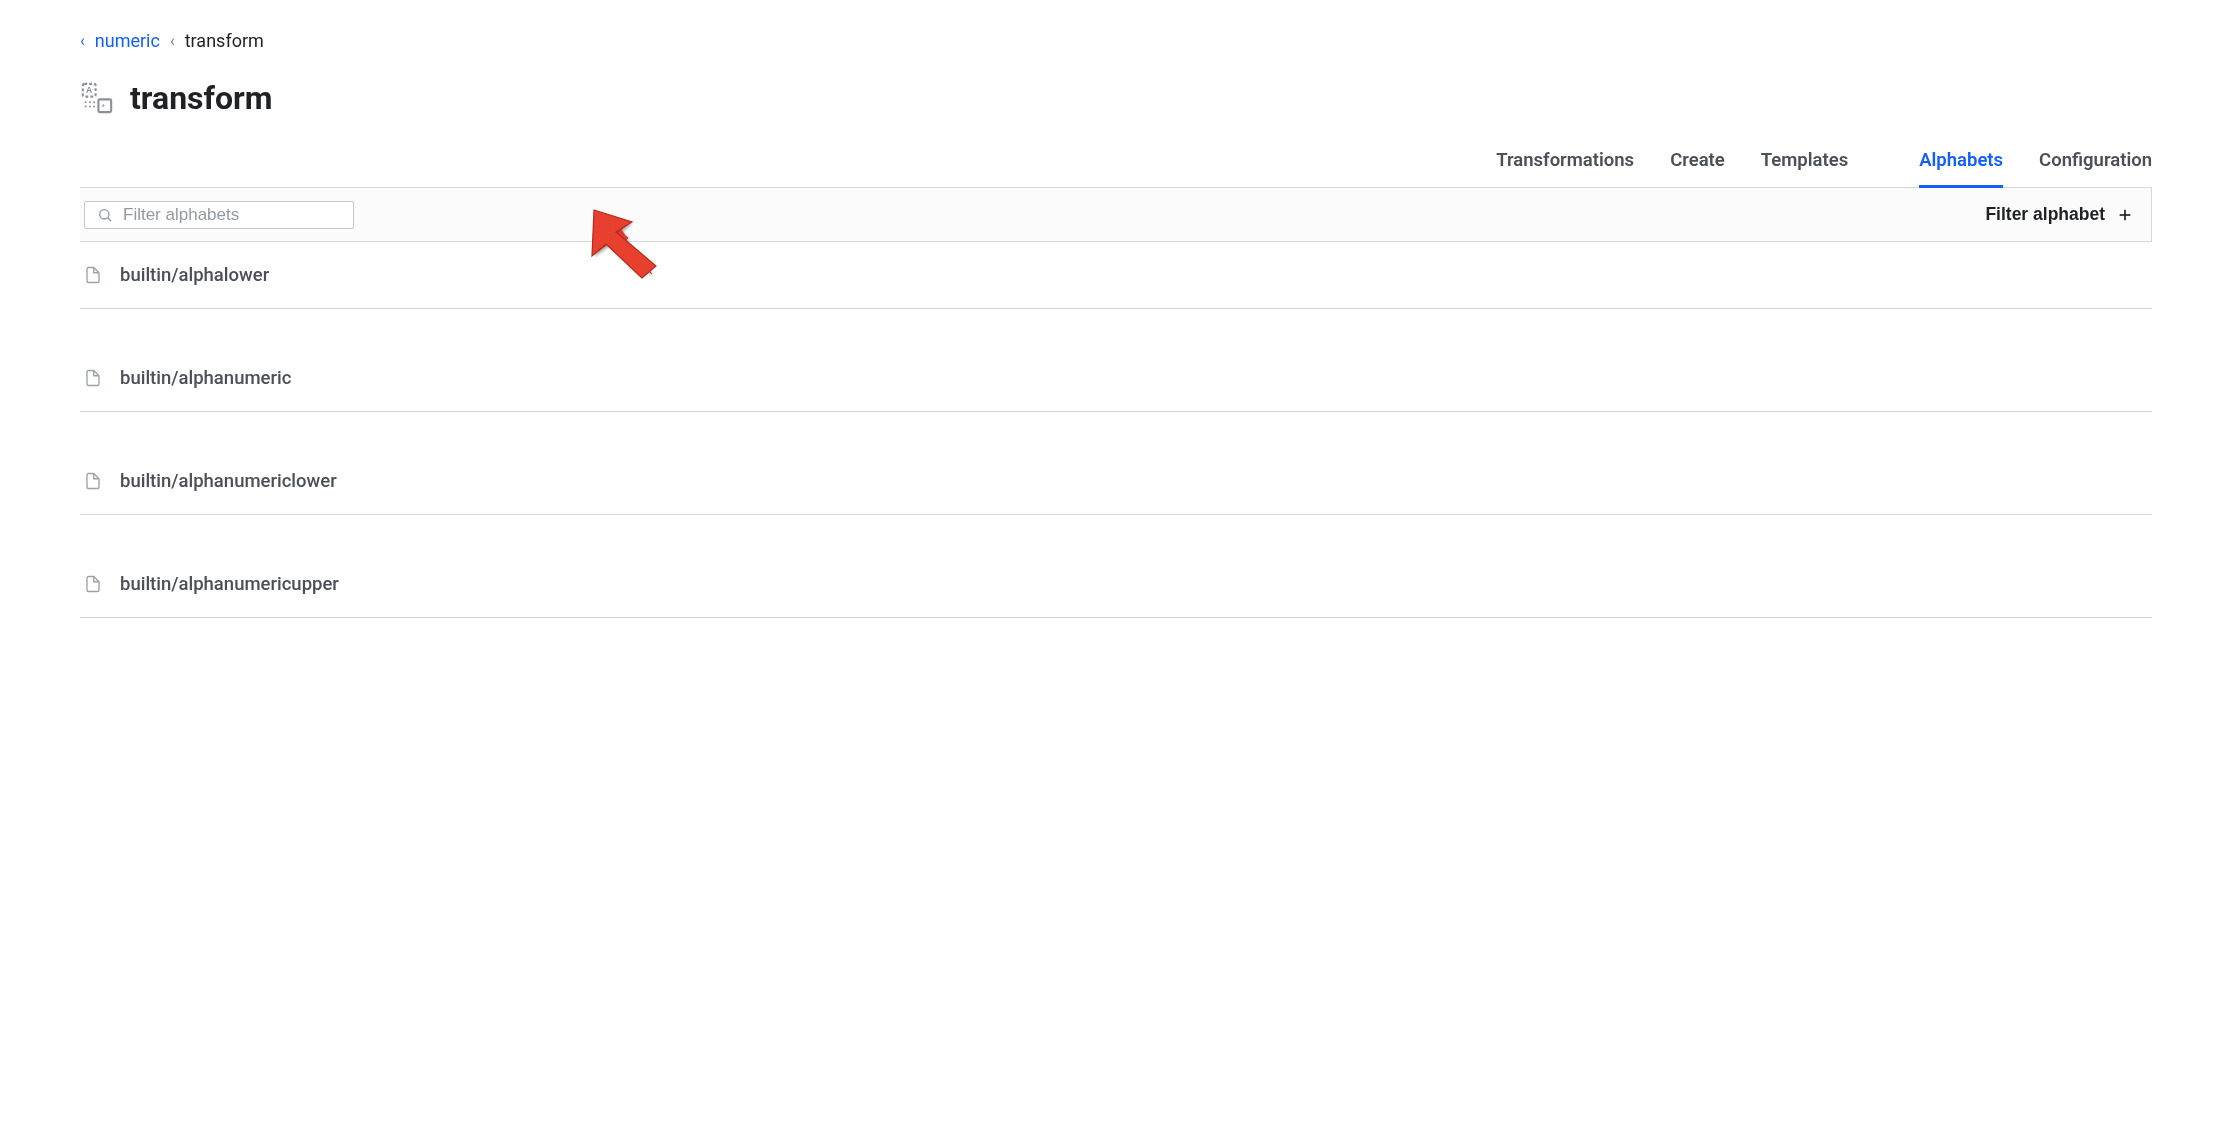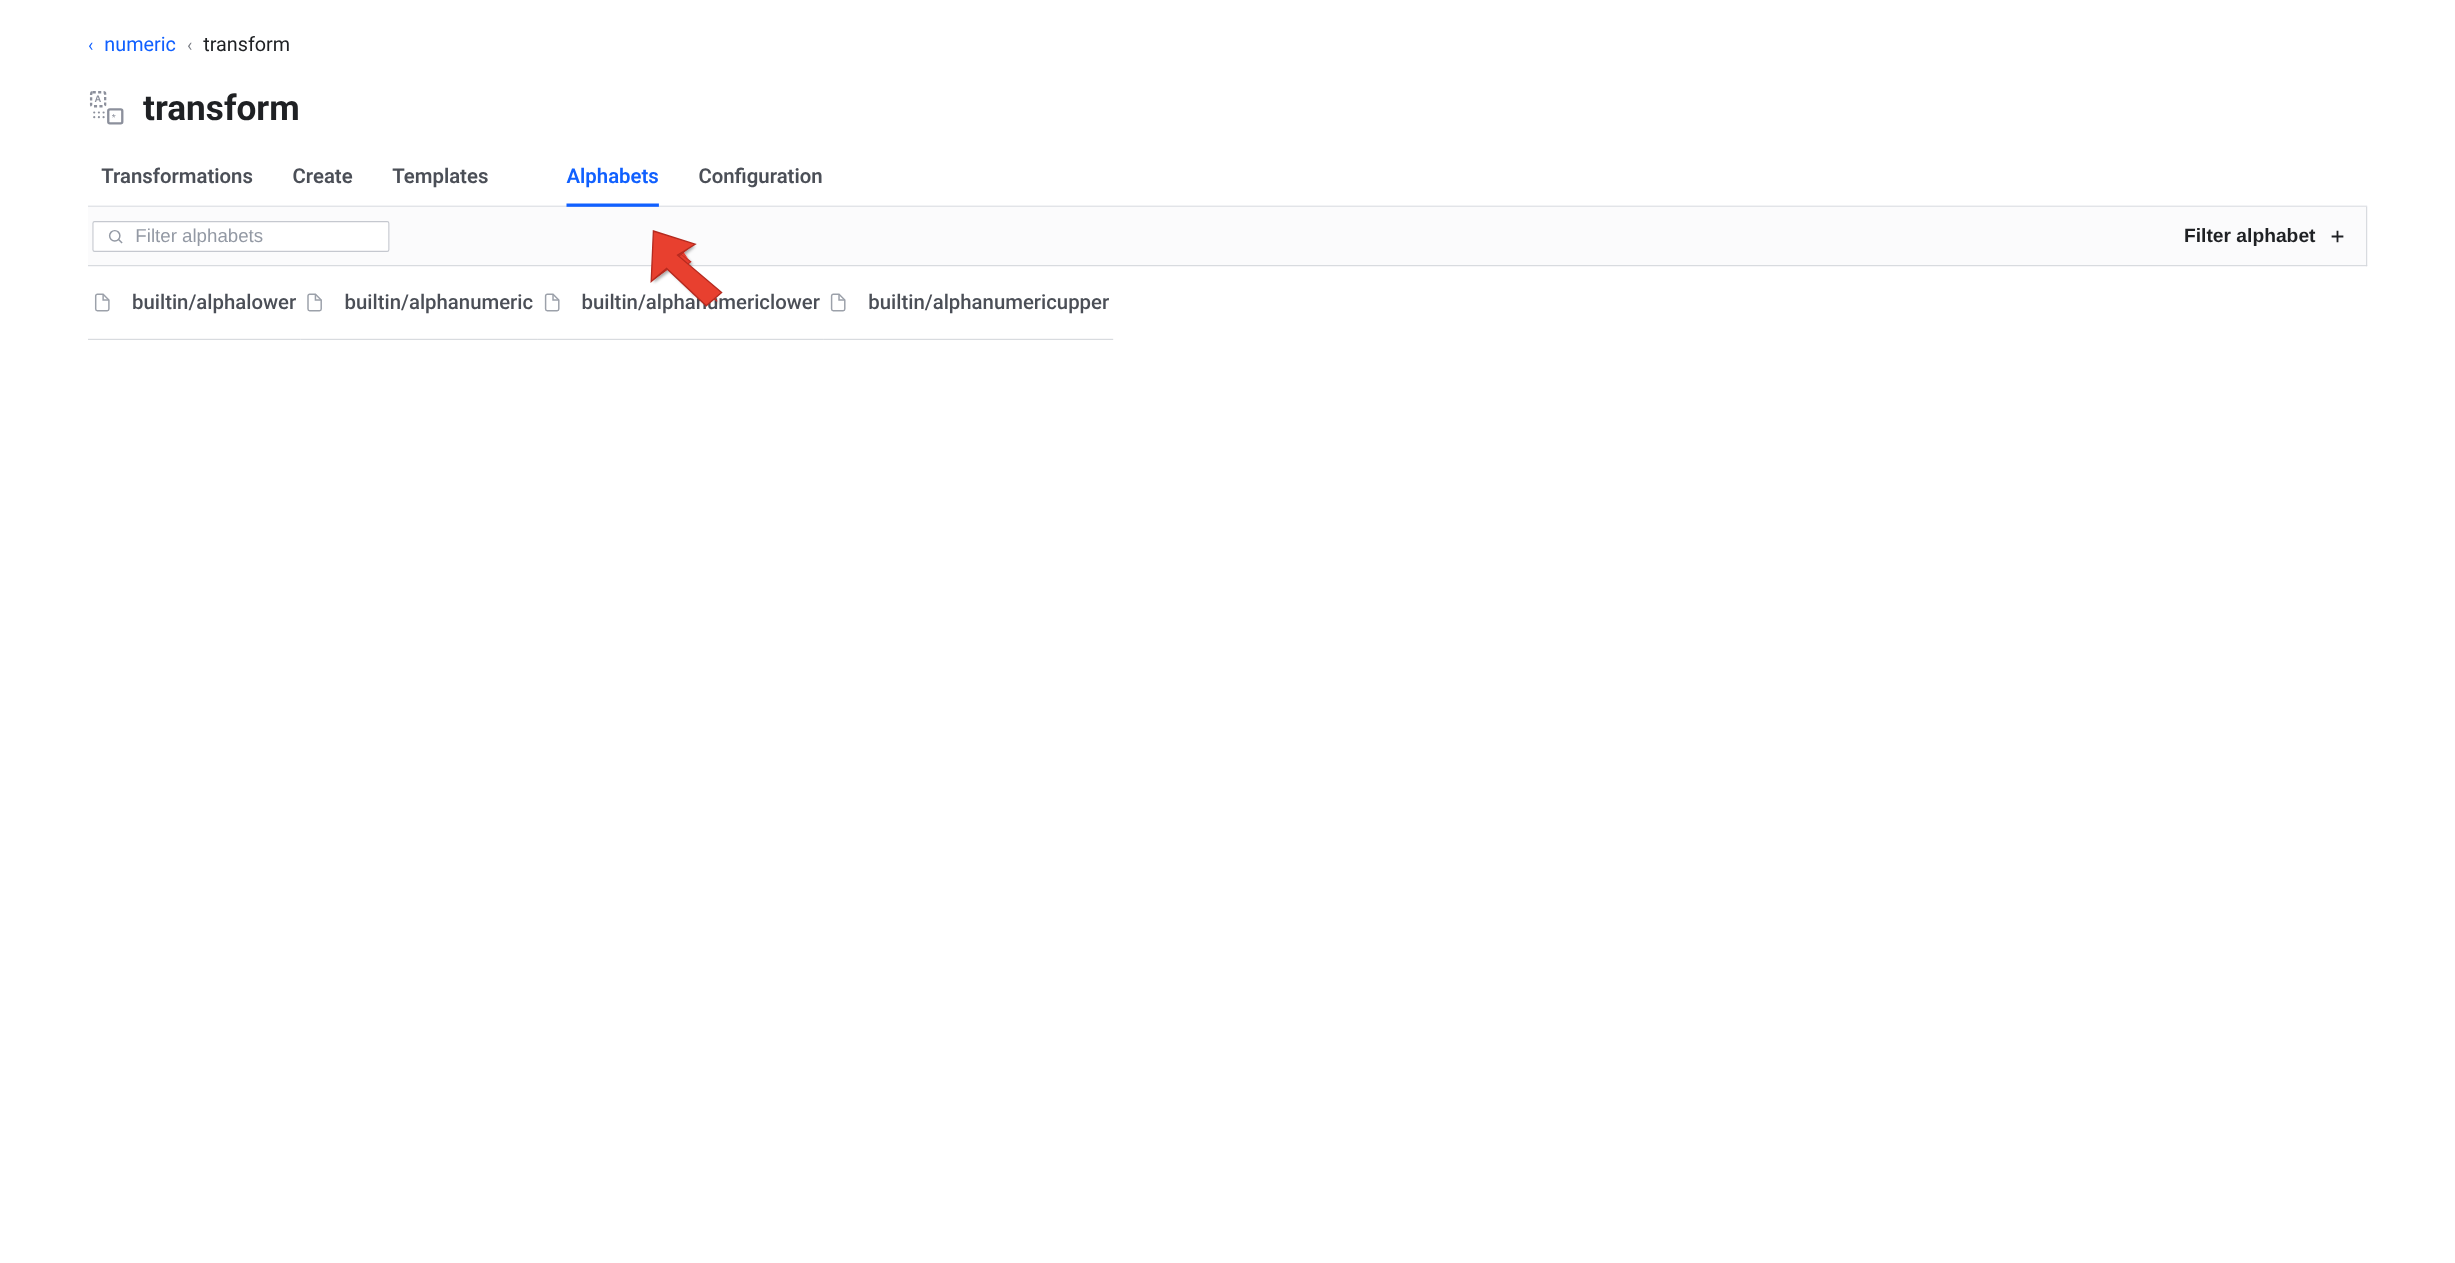--- a/index.html
+++ b/index.html
@@ -49,20 +49,21 @@
     .page-title {
       font-size: 32px;
       font-weight: 700;
       color: #1f2124;
     }
     .tabs {
       display: flex;
       gap: 36px;
       border-bottom: 1px solid #d4d7dc;
       padding-left: 12px;
+      justify-content: flex-end;
     }
     .tab {
       padding: 0 0 14px 0;
       font-size: 18.5px;
       font-weight: 600;
       color: #4b4f57;
       cursor: pointer;
       border-bottom: 3px solid transparent;
       margin-bottom: -1px;
     }
@@ -116,21 +117,22 @@
       cursor: pointer;
       background: none;
       border: none;
       padding: 6px 0;
     }
     .create-button svg {
       stroke-width: 2.5;
     }
     .list {
       display: flex;
-      flex-direction: row;
+      flex-direction: column;
+      gap: 36px;
     }
     .list-item {
       display: flex;
       align-items: center;
       gap: 18px;
       padding: 22px 4px;
       border-bottom: 1px solid #d4d7dc;
       cursor: pointer;
     }
     .list-item svg {

